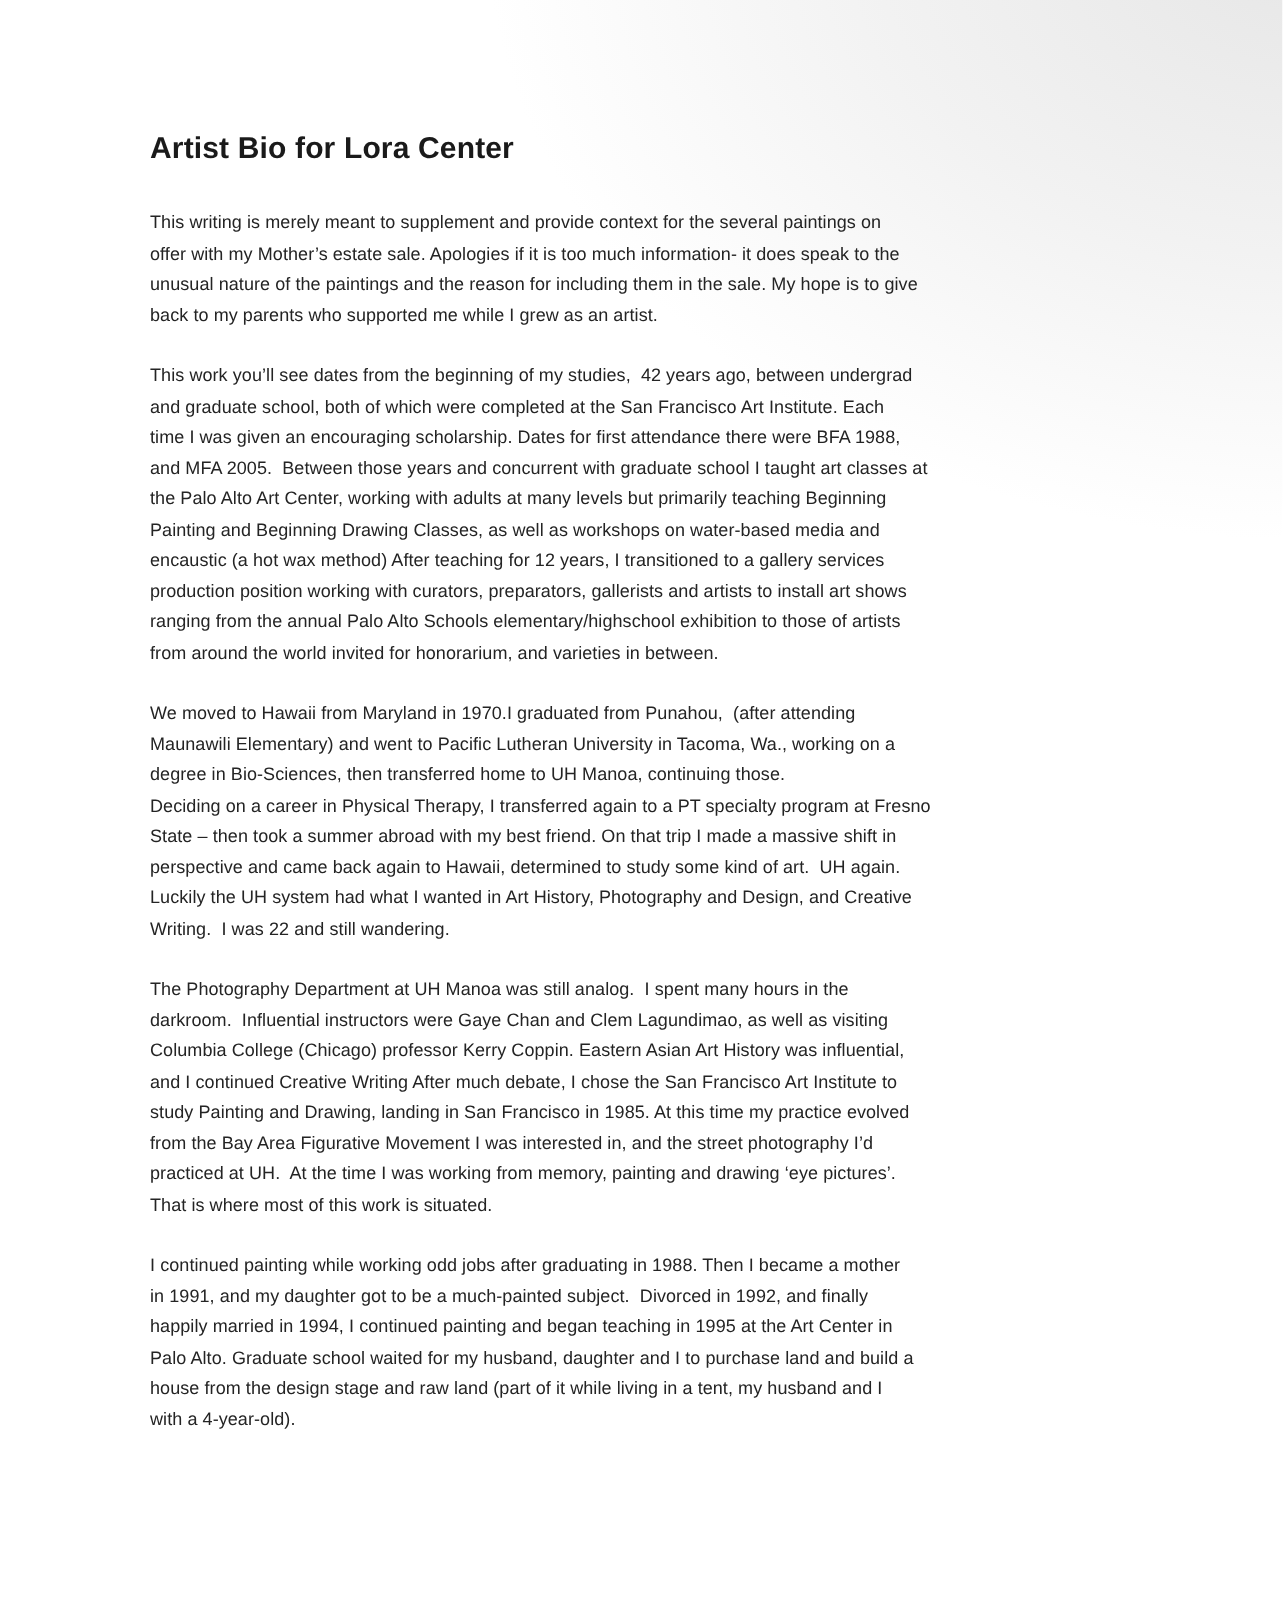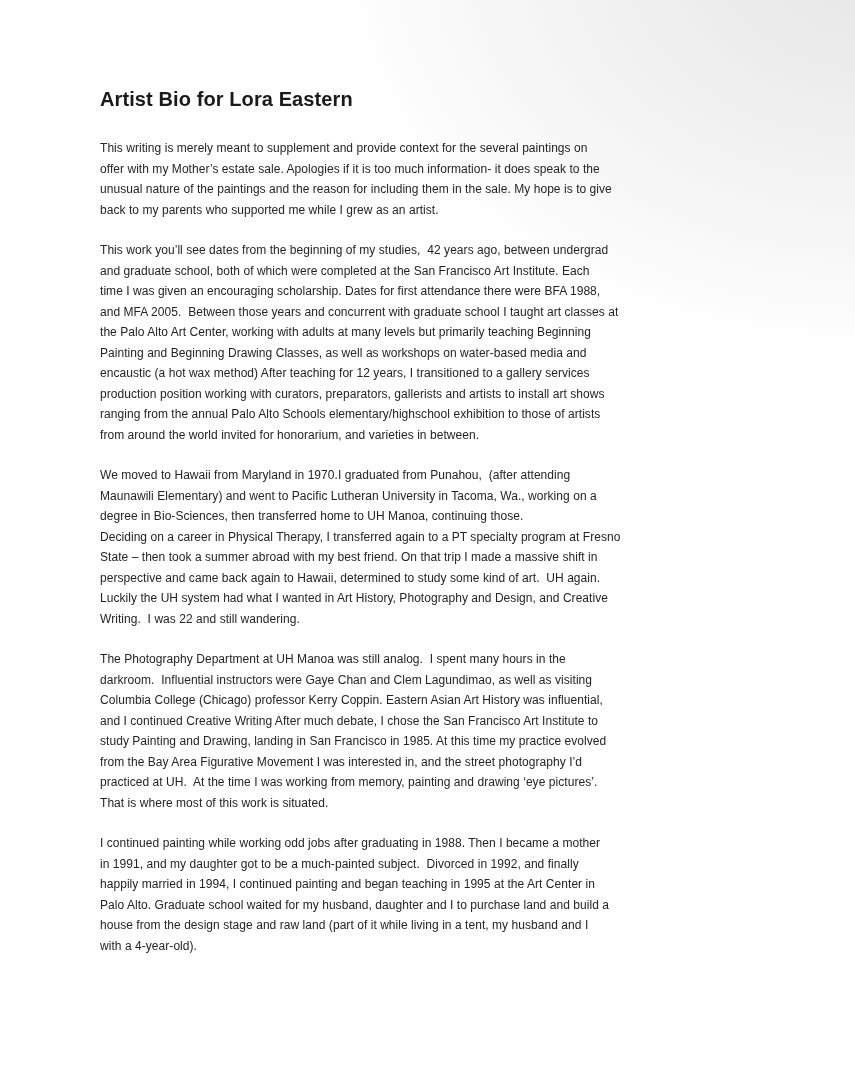--- a/index.html
+++ b/index.html
@@ -45,21 +45,21 @@
   }
   .bio-paragraph:last-child {
     margin-bottom: 16px;
   }
 </style>
 </head>
 <body>
 
 <div class="page">
   <div class="content">
-    <h1 class="doc-title">Artist Bio for Lora Eastern</h1>
+    <h1 class="doc-title">Artist Bio for Lora Center</h1>
 
     <p class="bio-paragraph">This writing is merely meant to supplement and provide context for the several paintings on
 offer with my Mother’s estate sale. Apologies if it is too much information- it does speak to the
 unusual nature of the paintings and the reason for including them in the sale. My hope is to give
 back to my parents who supported me while I grew as an artist.</p>
 
     <p class="bio-paragraph">This work you’ll see dates from the beginning of my studies,  42 years ago, between undergrad
 and graduate school, both of which were completed at the San Francisco Art Institute. Each
 time I was given an encouraging scholarship. Dates for first attendance there were BFA 1988,
 and MFA 2005.  Between those years and concurrent with graduate school I taught art classes at

